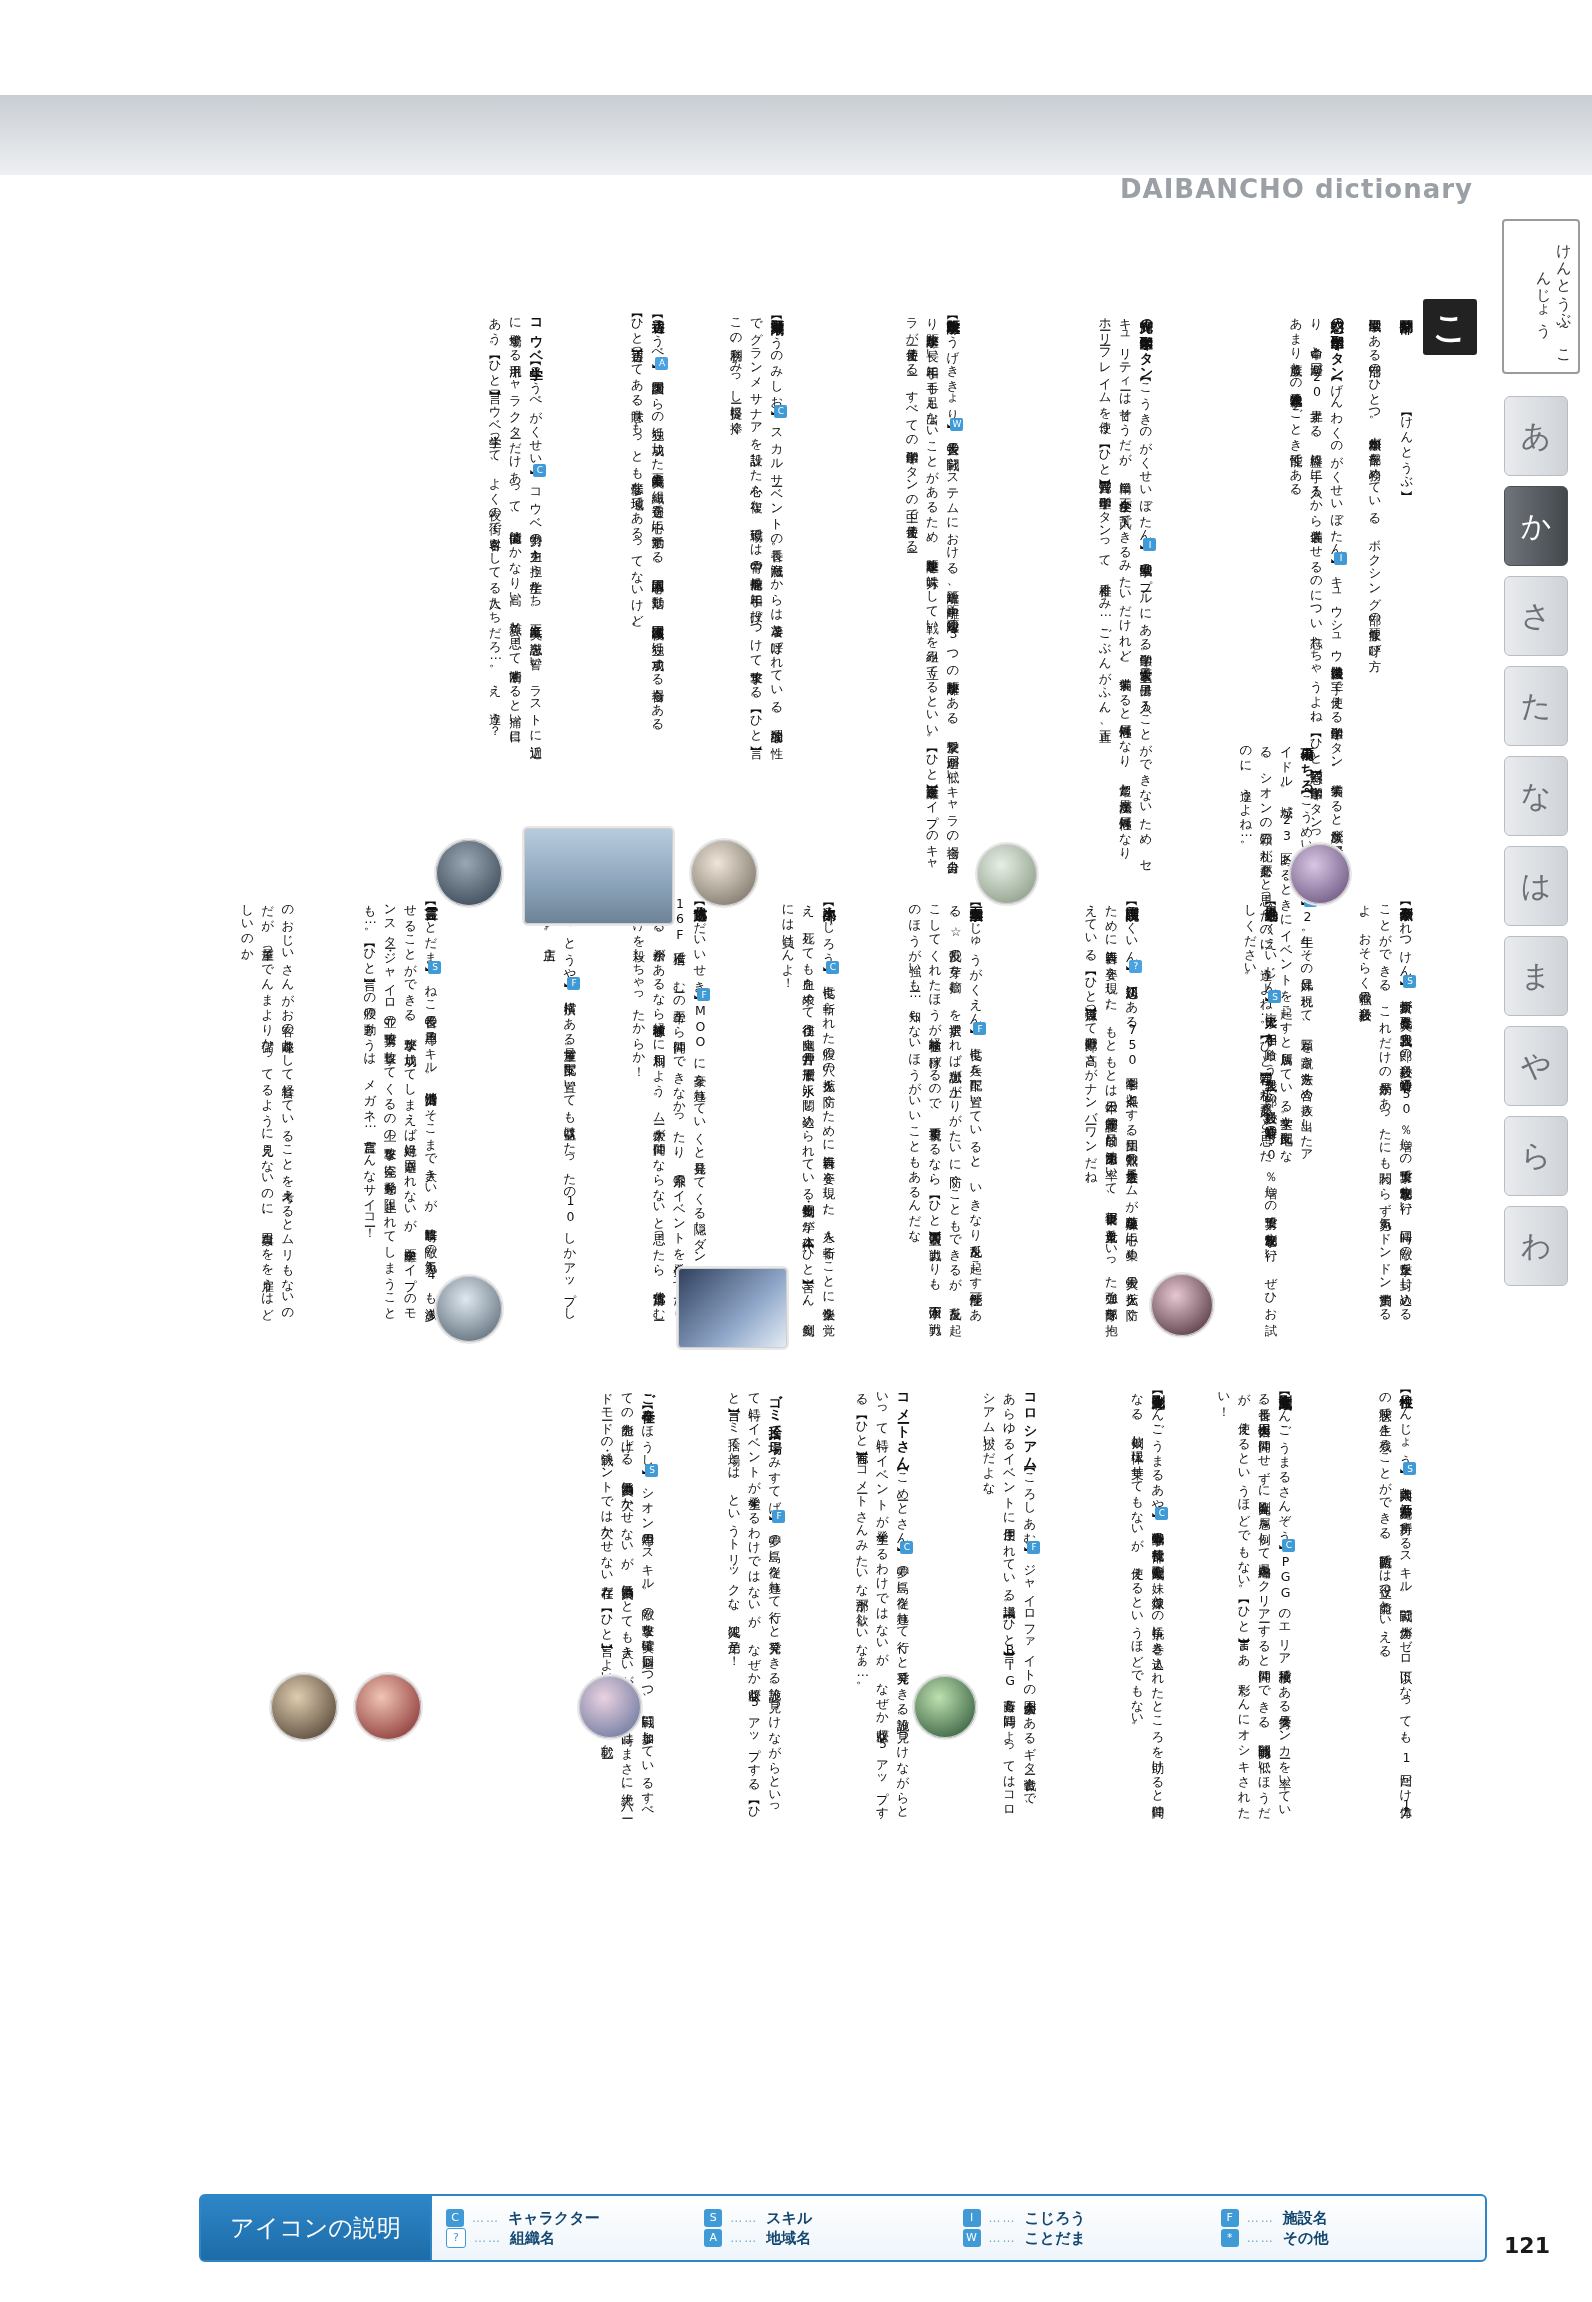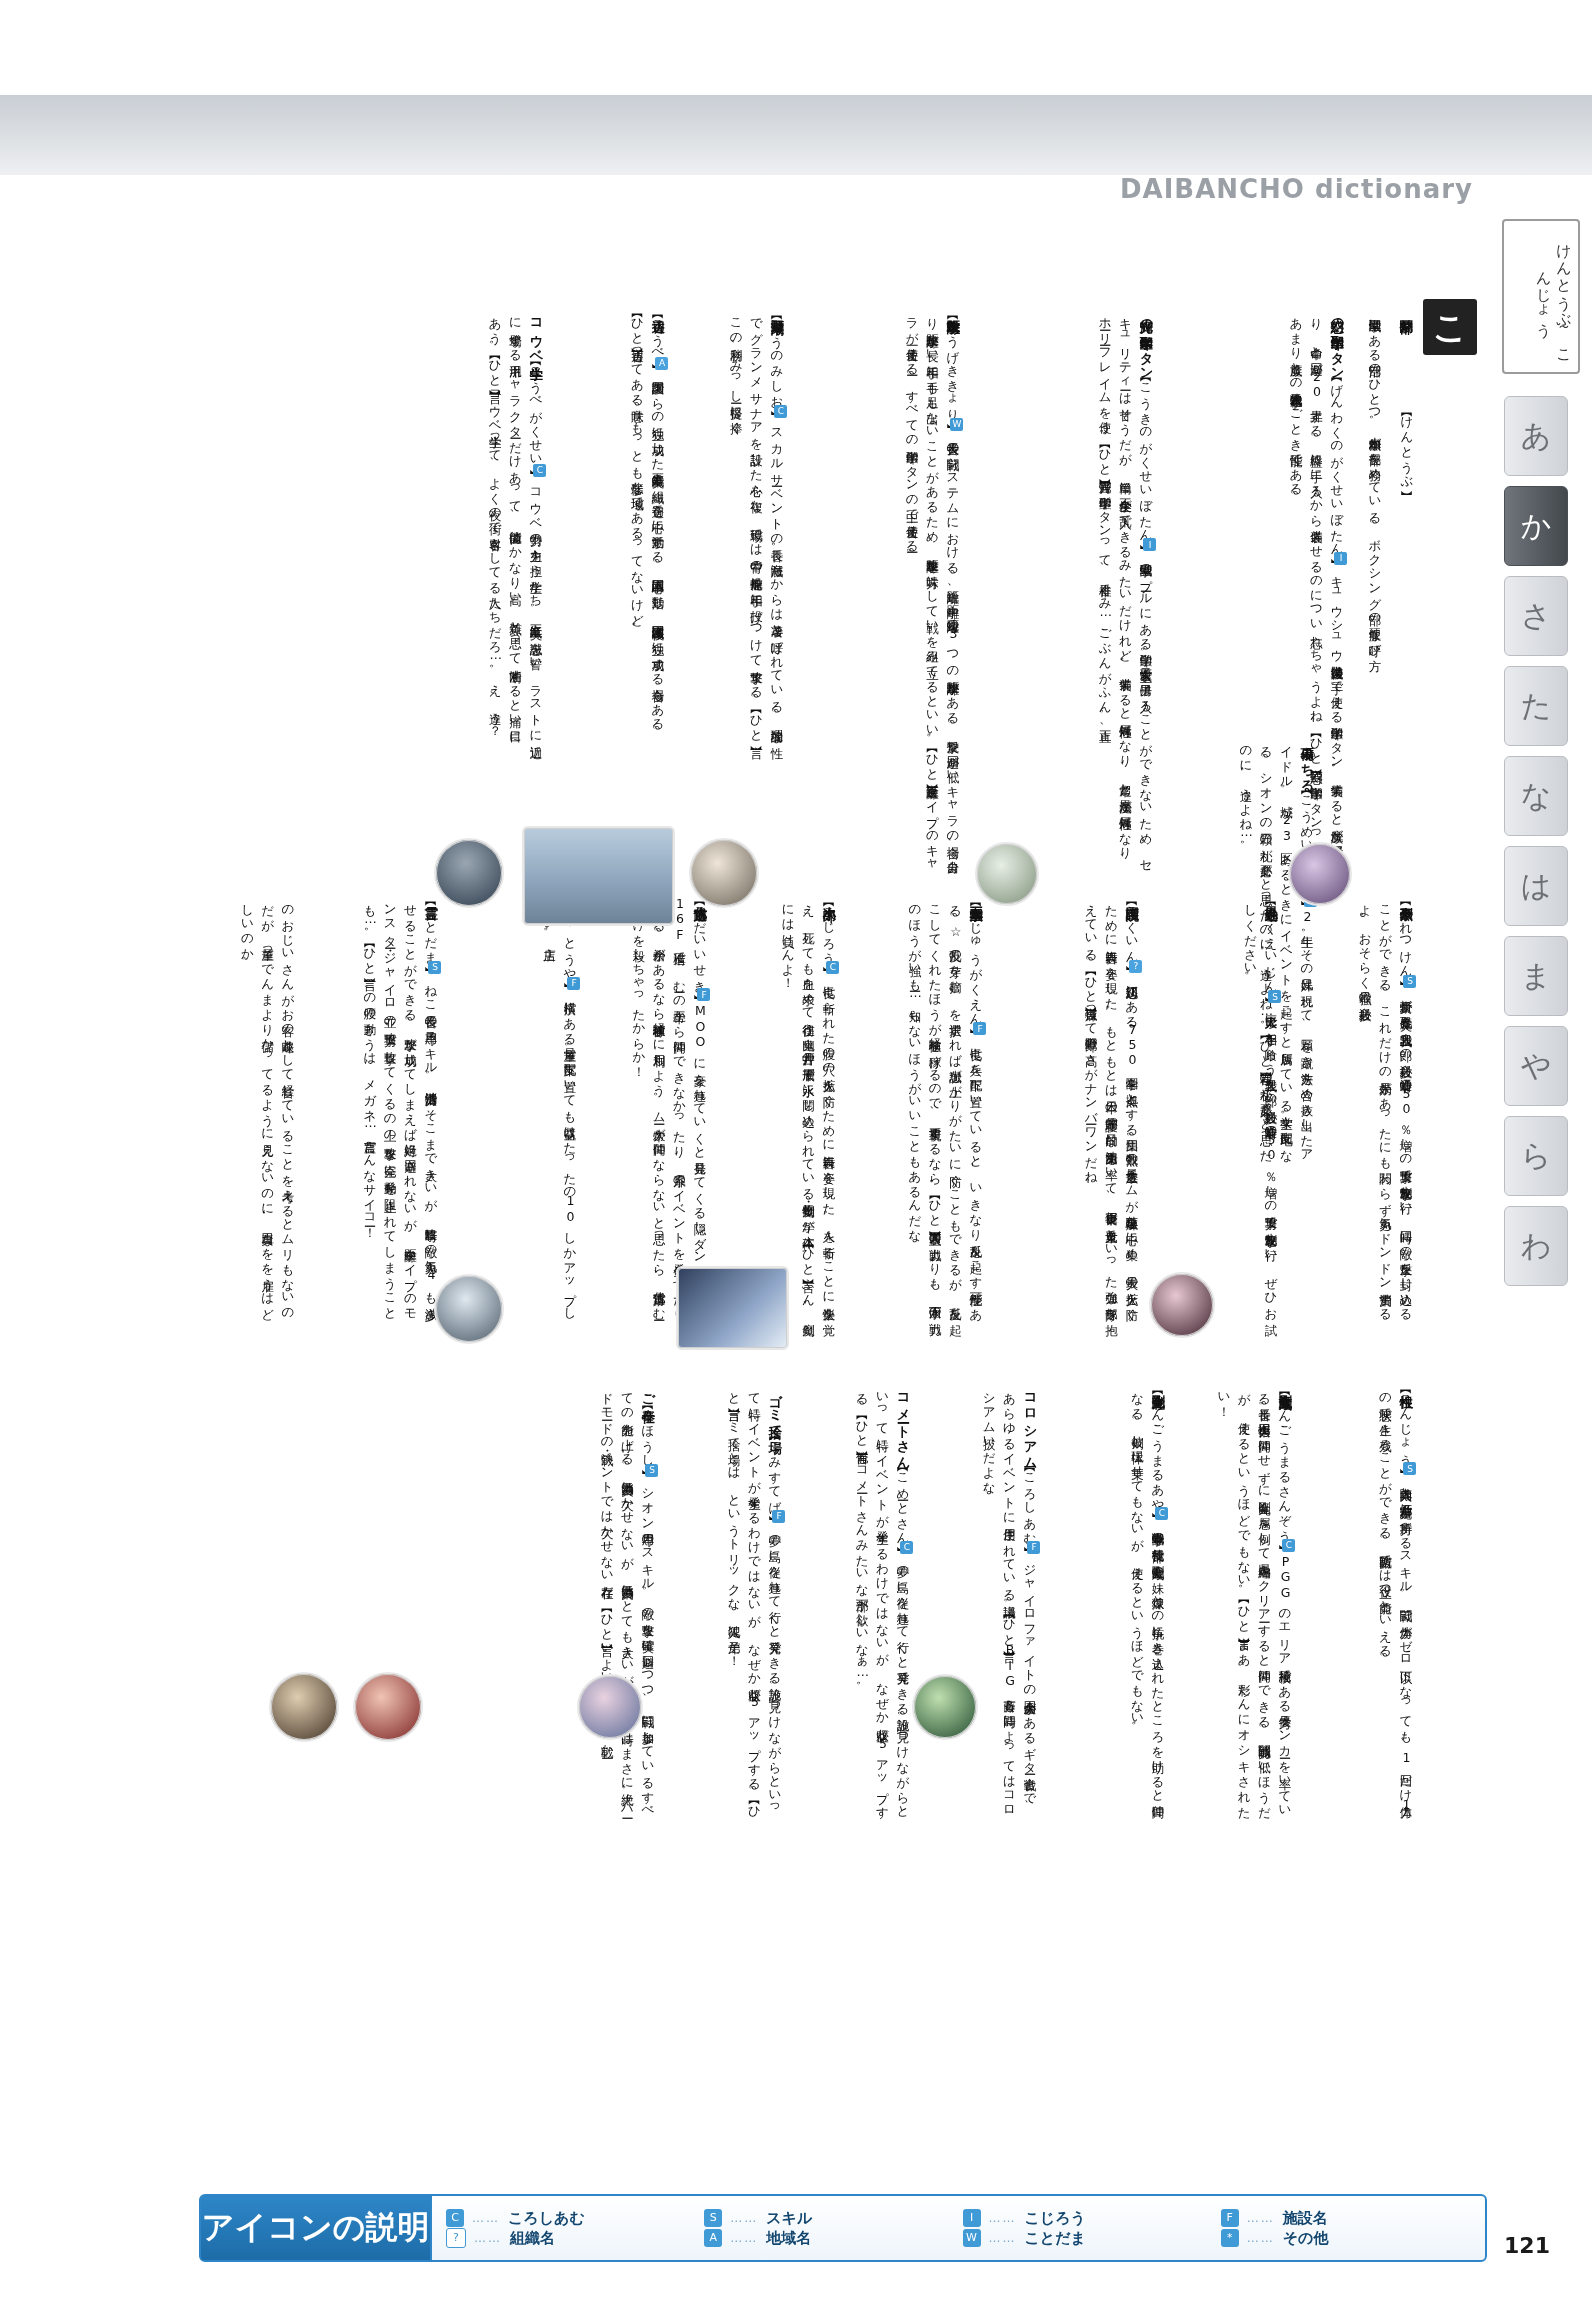--- a/index.html
+++ b/index.html
@@ -78,21 +78,21 @@
   
   #legend{
     position:absolute;left:199px;bottom:40px;width:1284px;height:64px;
     background:linear-gradient(to bottom,#ffffff,#eef5fb);
     border:2px solid #2e86c8;border-radius:6px;
     display:flex;align-items:center;
   }
   #legend-title{
     width:229px;height:100%;
     background:linear-gradient(to bottom,#2e86c8,#1d6ca8);
-    color:#fff;font-size:32px;font-weight:bold;
+    color:#fff;font-size:24px;font-weight:normal;
     display:flex;align-items:center;justify-content:center;
     border-right:2px solid #2e86c8;
     font-family:"DejaVu Sans","Liberation Sans",sans-serif;
     border-radius:2px 0 0 2px;
   }
   .legend-grid{flex:1;display:grid;grid-template-columns:repeat(4,1fr);
     grid-template-rows:1fr 1fr;gap:0 8px;padding:4px 14px;}
   .leg{display:flex;align-items:center;font-size:15px;color:#14476f;}
   .leg .dots{color:#7ba8c9;margin:0 8px;letter-spacing:2px;font-size:12px;}
   .leg .lbl{color:#14476f;font-weight:bold;}
@@ -284,21 +284,21 @@
       </div>
 
   </div>
 
   <div id="legend">
     <div id="legend-title">アイコンの説明</div>
     <div class="legend-grid">
       <div class="leg">
         <span class="legbadge">C</span>
         <span class="dots">……</span>
-        <span class="lbl">ころしあむ</span>
+        <span class="lbl">キャラクター</span>
       </div>
       <div class="leg">
         <span class="legbadge">S</span>
         <span class="dots">……</span>
         <span class="lbl">スキル</span>
       </div>
       <div class="leg">
         <span class="legbadge">I</span>
         <span class="dots">……</span>
         <span class="lbl">こじろう</span>

